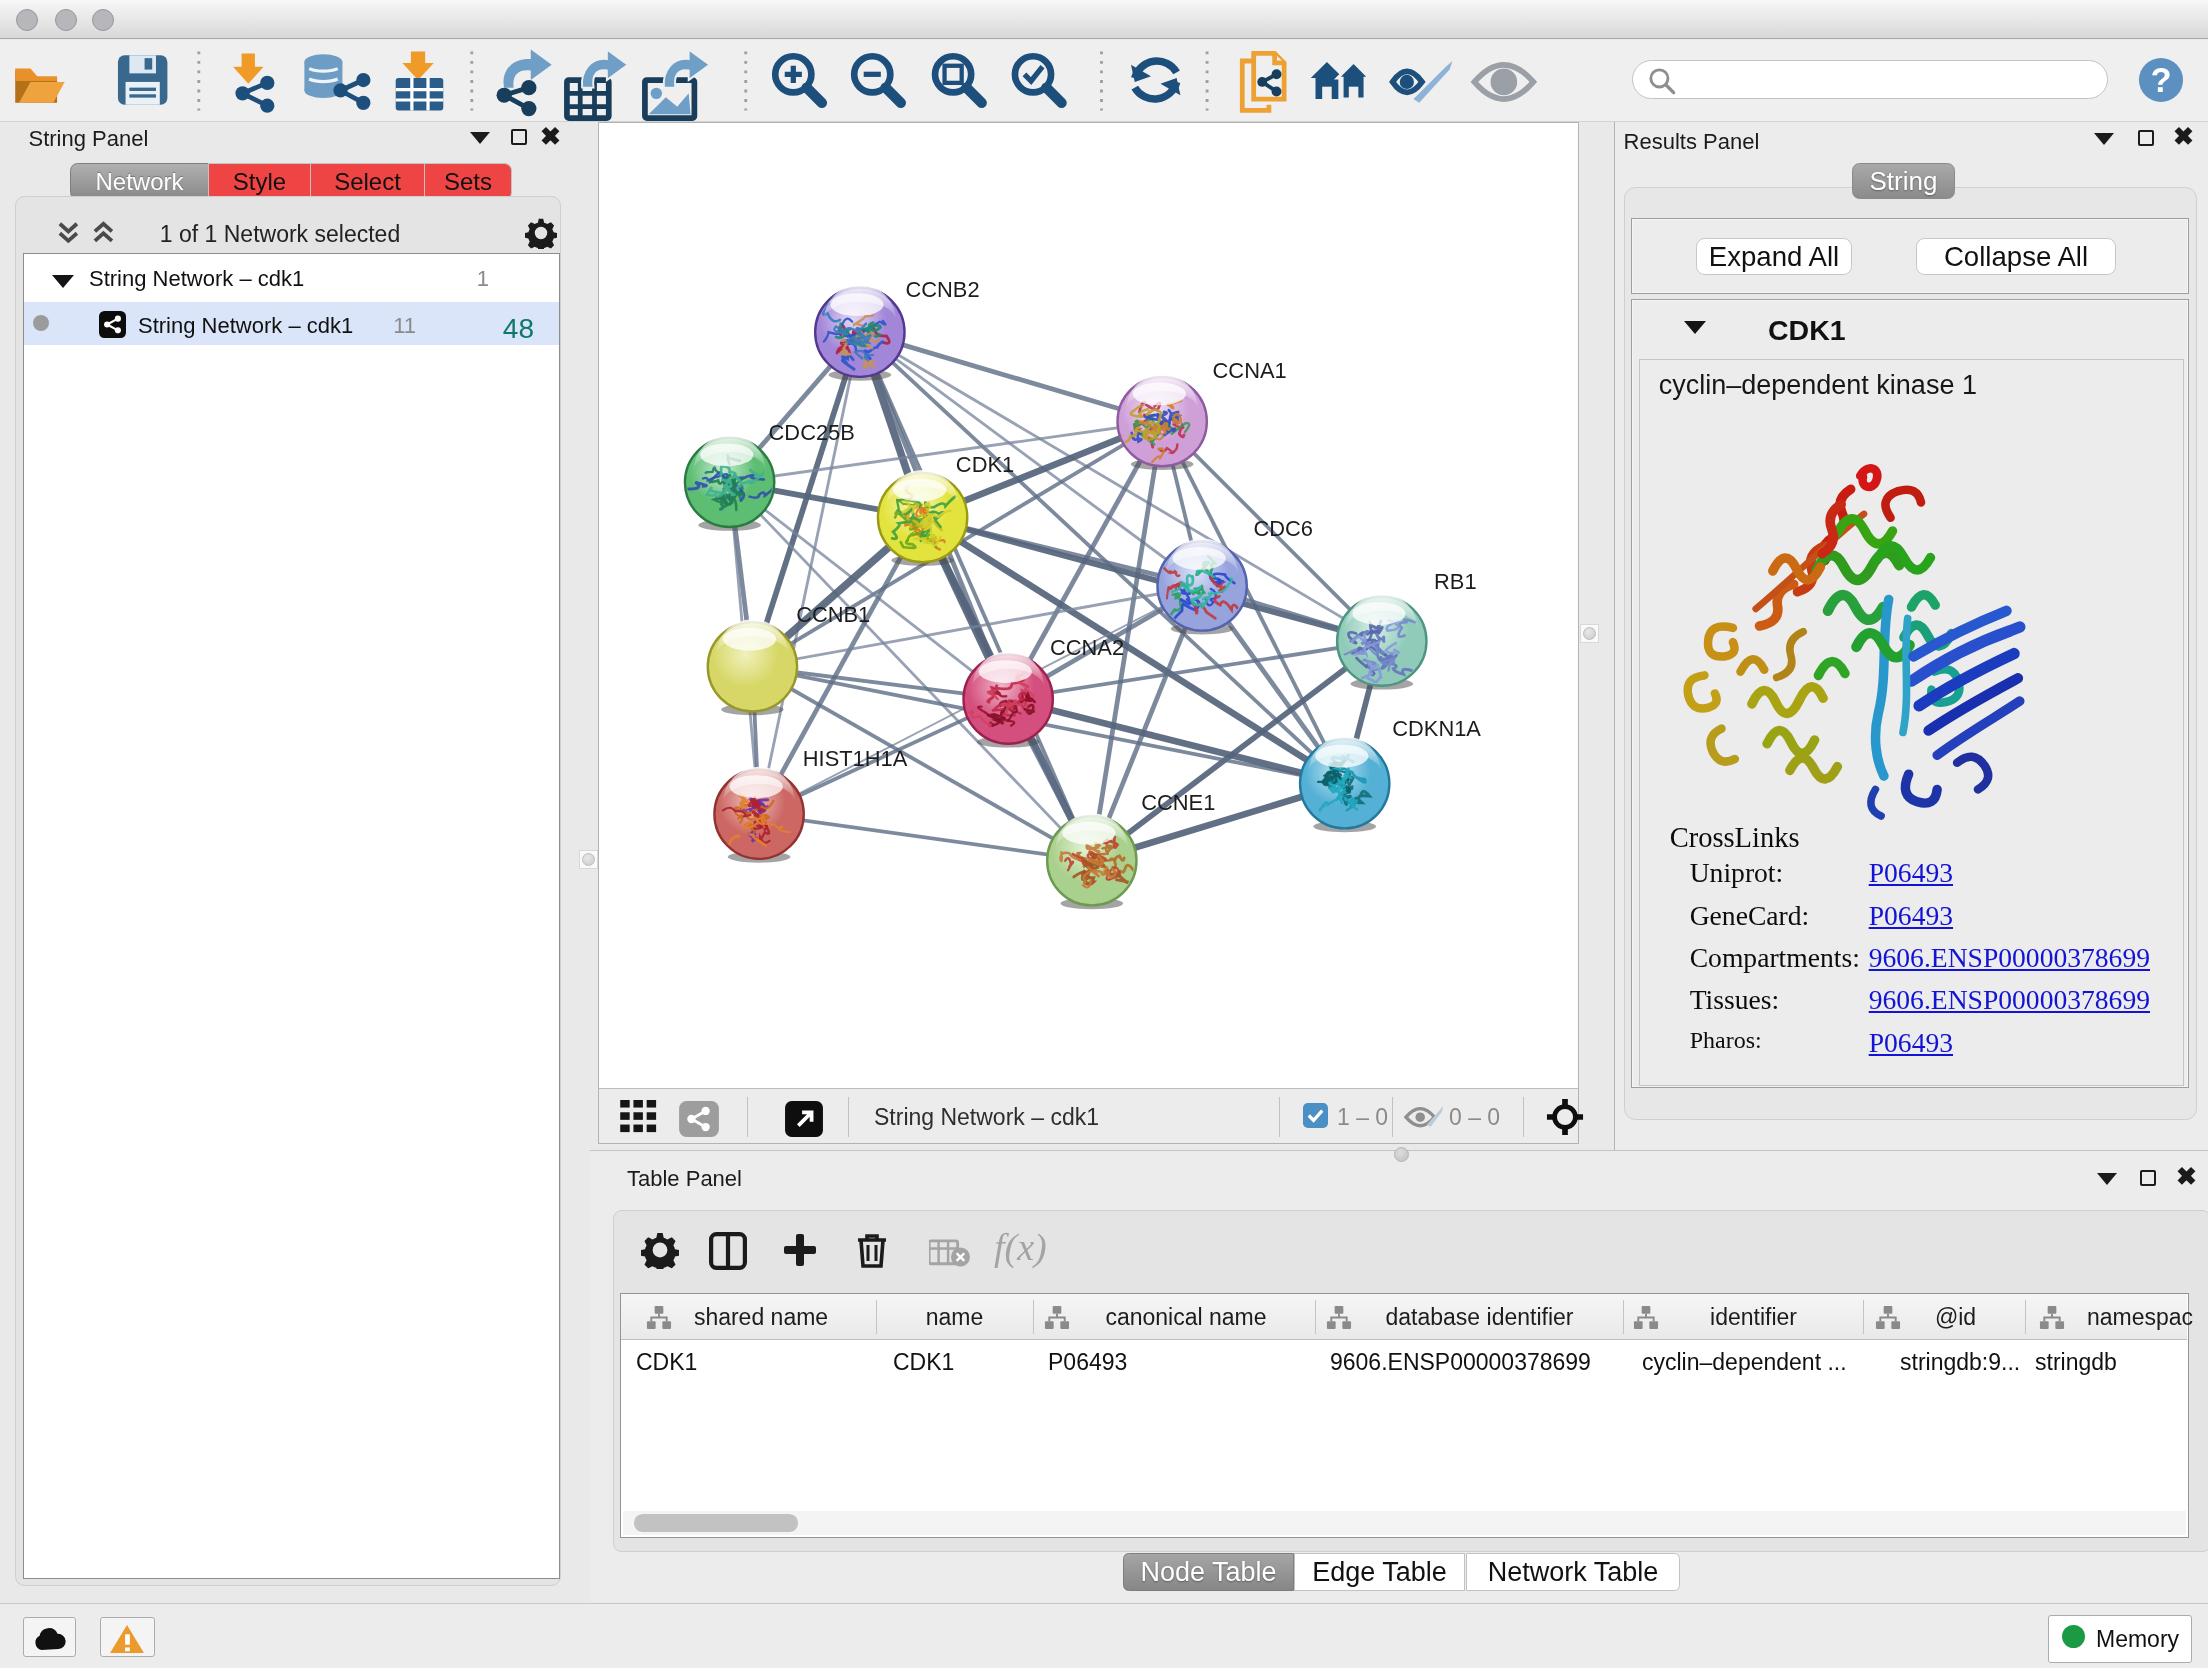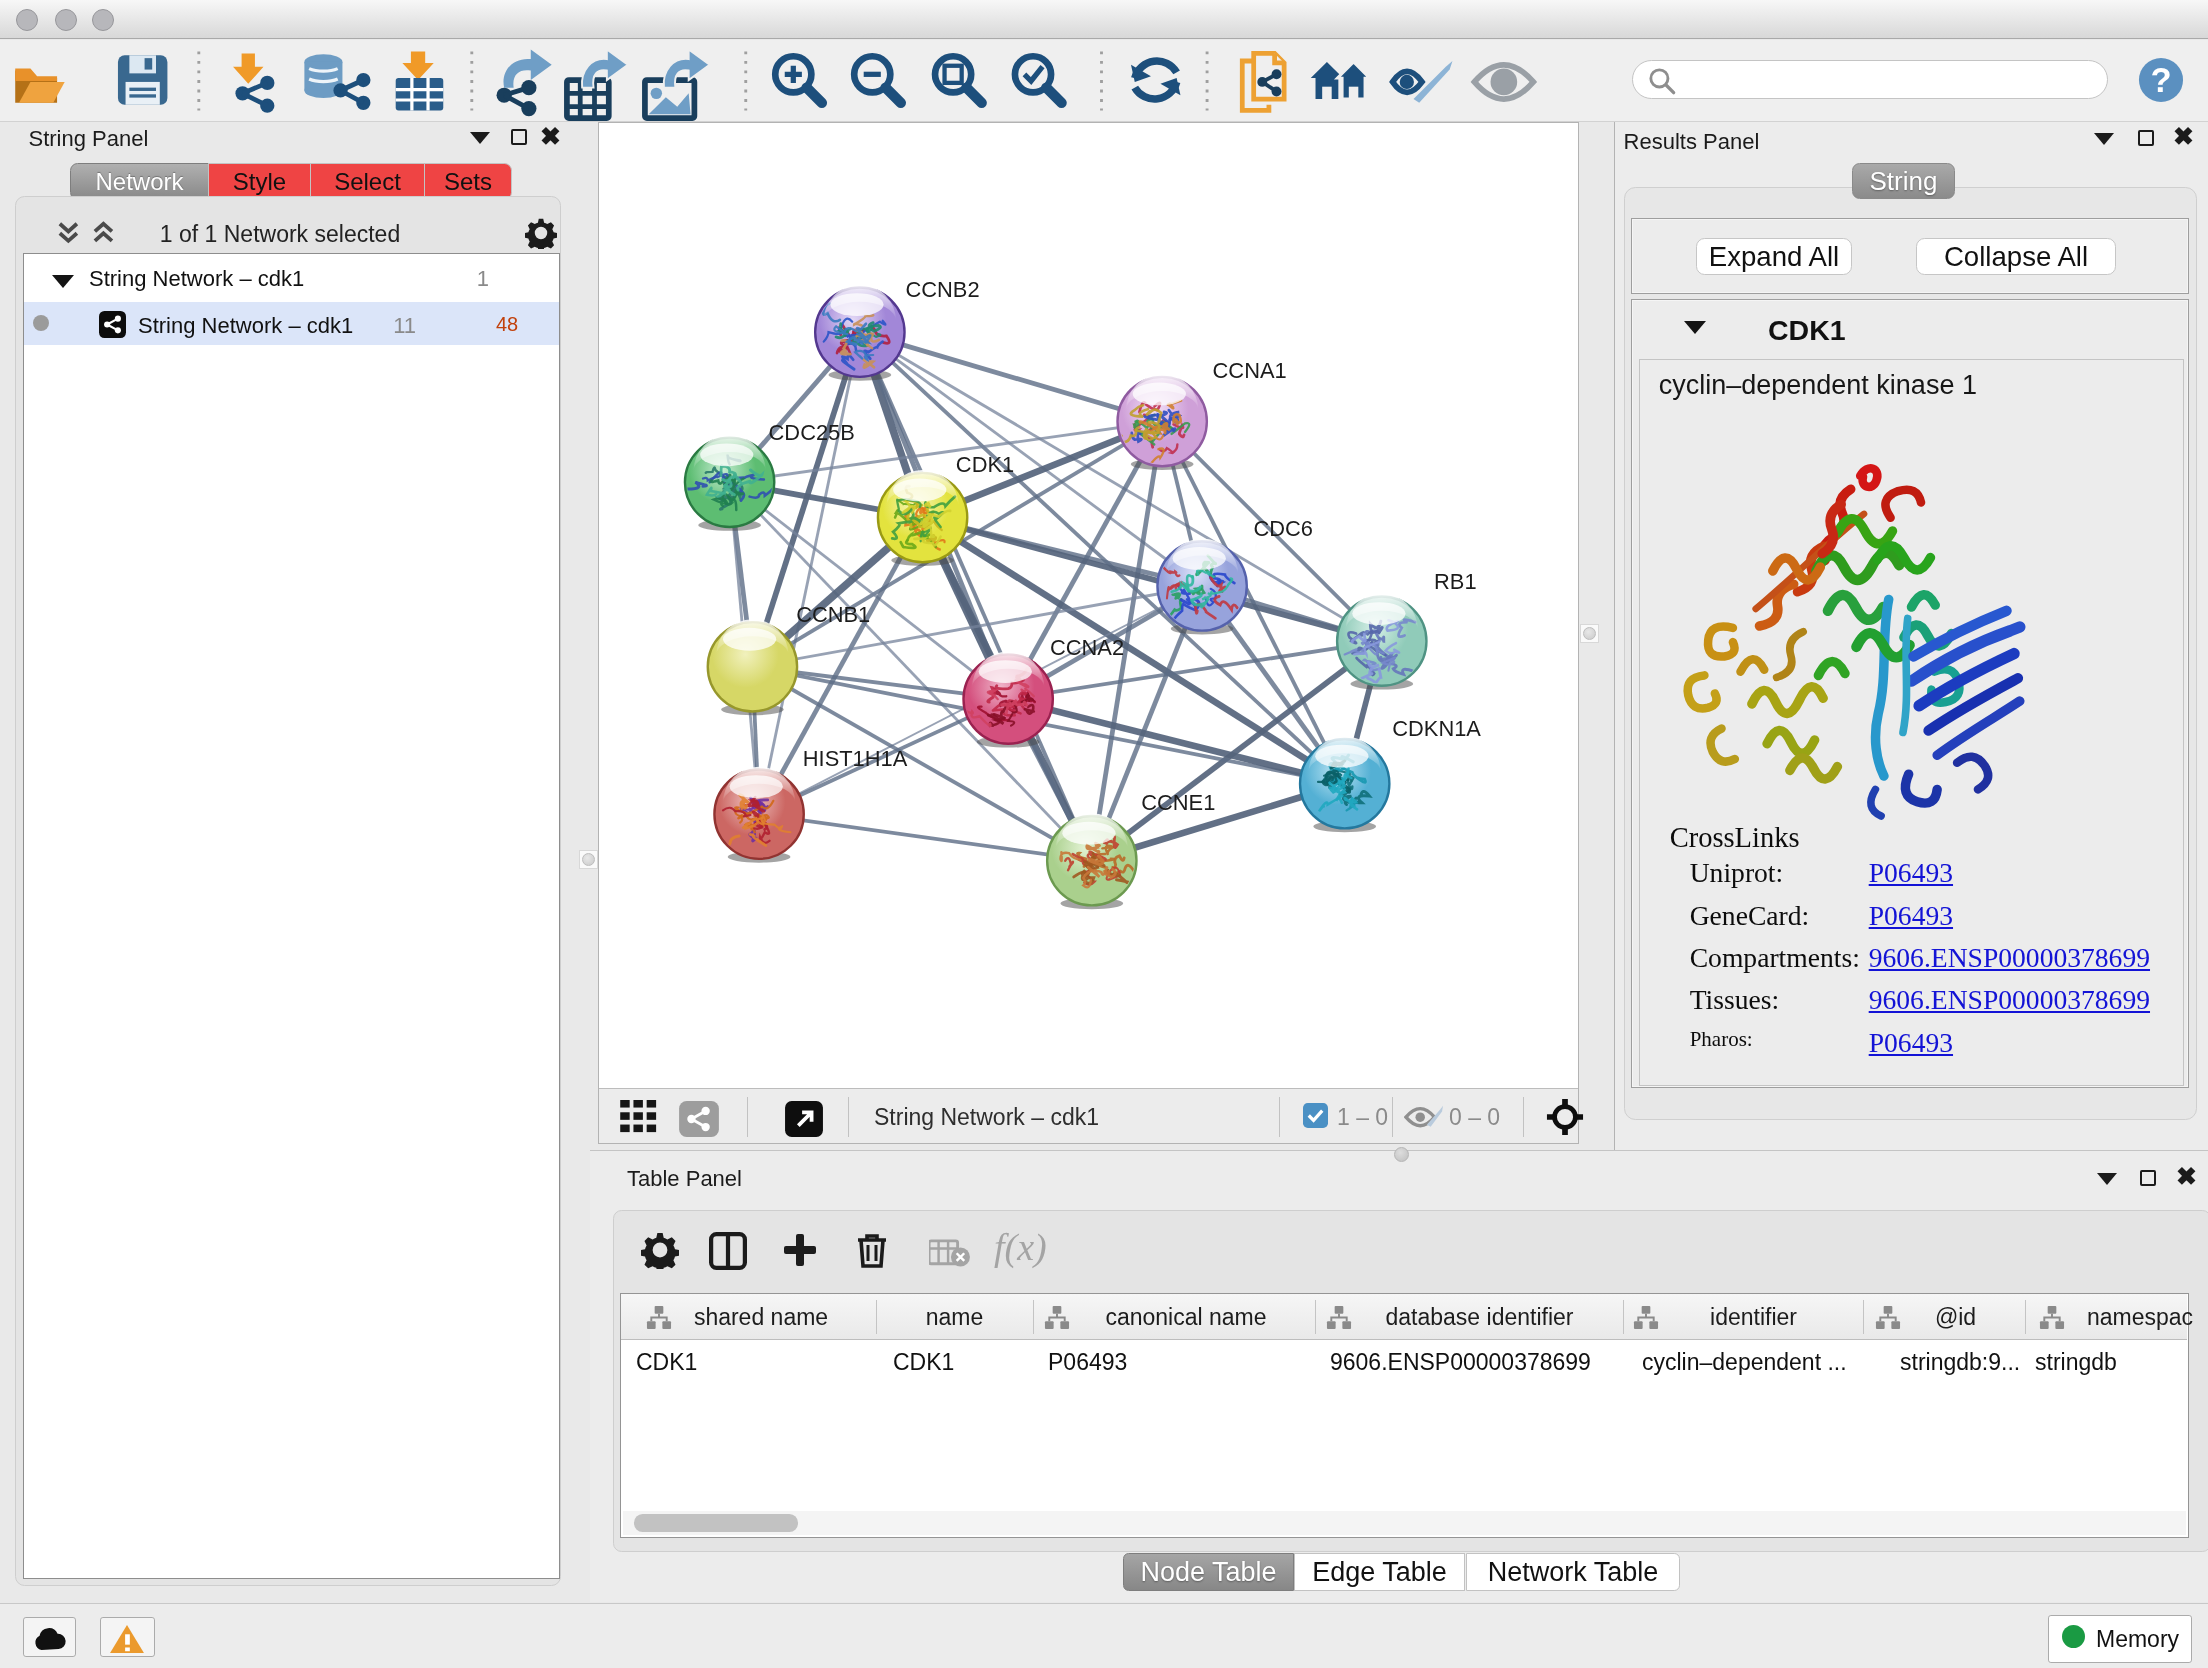--- a/index.html
+++ b/index.html
@@ -223,21 +223,21 @@
    <rect x="0" y="0" width="30" height="30" rx="6" fill="#0c0c0c"></rect>
    <g fill="#fff">
           <circle cx="9" cy="15" r="3.4"></circle>
           <circle cx="21" cy="8.5" r="3.4"></circle>
           <circle cx="21" cy="21.5" r="3.4"></circle>
    <path d="M9 15 L21 8.5 M9 15 L21 21.5" stroke="#fff" stroke-width="2.4"></path>
         </g>
   </svg>
   <div class="ab" style="left:114px;top:10.5px;font-size:22px;color:#111">String Network – cdk1</div>
   <div class="ab" style="left:354px;top:10.5px;font-size:22px;color:#8a8a8a;width:38px;text-align:right">11</div>
-  <div class="ab" style="left:472px;top:10.5px;font-size:20px;color:#c2410c;width:38px;text-align:left">48</div>
+  <div class="ab" style="left:472px;top:10.5px;font-size:28px;color:#0f766e;width:38px;text-align:right">48</div>
  </div>
 </div>
 
 <div class="ab" style="left:579px;top:850px;width:19px;height:19px;background:#fafafa;border:1px solid #d8d8d8"></div>
 <div class="ab" style="left:582px;top:853px;width:13.3px;height:13.3px;border-radius:50%;background:radial-gradient(circle at 40% 35%,#e8e8e8,#c9c9c9);border:1px solid #bdbdbd"></div>
 <div class="ab" style="left:1580px;top:624px;width:19px;height:19px;background:#fafafa;border:1px solid #d8d8d8"></div>
 <div class="ab" style="left:1583px;top:627px;width:13.3px;height:13.3px;border-radius:50%;background:radial-gradient(circle at 40% 35%,#e8e8e8,#c9c9c9);border:1px solid #bdbdbd"></div>
 <div class="ab" style="left:1394px;top:1147px;width:15px;height:15px;z-index:9;border-radius:50%;background:radial-gradient(circle at 40% 35%,#ddd,#bfbfbf);border:1px solid #b5b5b5"></div>
 
 <div id="netblock" class="ab">
@@ -836,21 +836,21 @@
    </svg>
    <div class="serif ab" style="left:30px;top:462px;font-size:28.5px;font-weight:normal;color:#0c0c0c">CrossLinks</div>
    <div class="serif ab" style="left:50px;top:497px;font-size:27.6px;color:#0c0c0c">Uniprot:</div>
    <div class="serif xl ab" style="left:229px;top:497px;font-size:27.6px">P06493</div>
    <div class="serif ab" style="left:50px;top:540px;font-size:27.6px;color:#0c0c0c">GeneCard:</div>
    <div class="serif xl ab" style="left:229px;top:540px;font-size:27.6px">P06493</div>
    <div class="serif ab" style="left:50px;top:582px;font-size:27.6px;color:#0c0c0c">Compartments:</div>
    <div class="serif xl ab" style="left:229px;top:582px;font-size:27.6px">9606.ENSP00000378699</div>
    <div class="serif ab" style="left:50px;top:624px;font-size:27.6px;color:#0c0c0c">Tissues:</div>
    <div class="serif xl ab" style="left:229px;top:624px;font-size:27.6px">9606.ENSP00000378699</div>
-   <div class="serif ab" style="left:50px;top:667px;font-size:21px;color:#0c0c0c">Pharos:</div>
+   <div class="serif ab" style="left:50px;top:667px;font-size:24px;color:#0c0c0c">Pharos:</div>
    <div class="serif xl ab" style="left:229px;top:667px;font-size:27.6px">P06493</div>
   </div>
  </div>
 </div>
 
 <div id="tpanel" class="ab">
  <div class="ab" style="left:37px;top:15px;font-size:22px;color:#1b1b1b">Table Panel</div>
  <div class="parrow ab" style="left:1507px;top:22px"></div>
  <div class="pbox ab" style="left:1550px;top:19px"></div>
  <div class="px ab" style="left:1586px;top:11.4px">✖</div>

